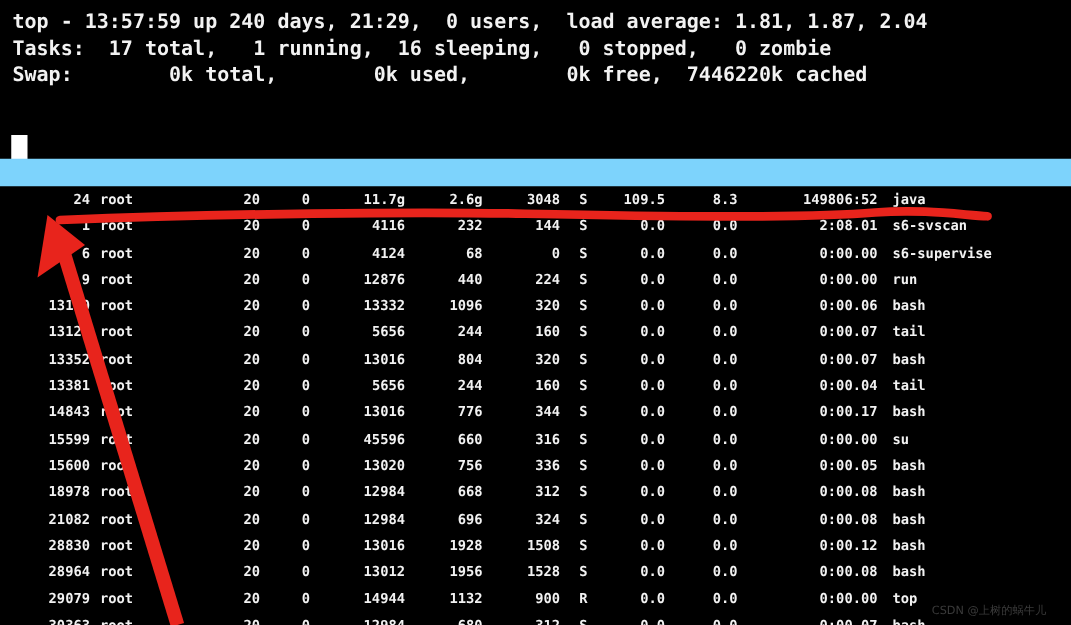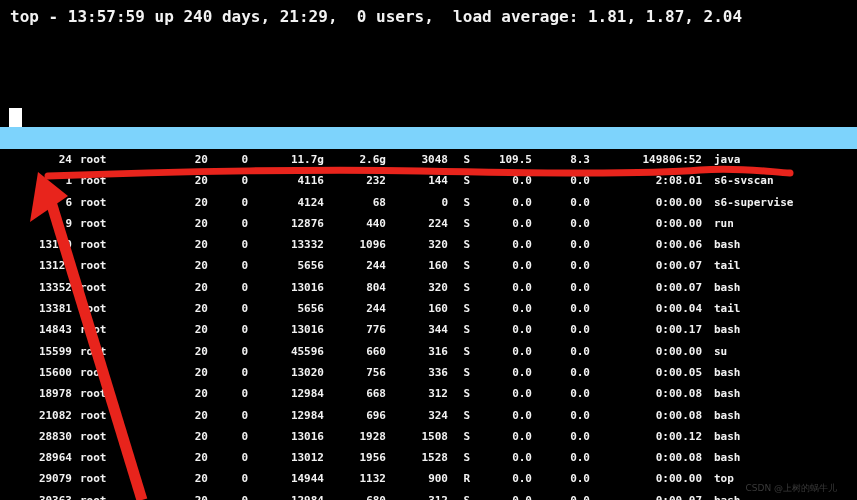--- a/index.html
+++ b/index.html
@@ -113,20 +113,22 @@
     white-space: nowrap;
   }
 </style>
 </head>
 <body>
 
 <div id="screen">
 
   <div class="summary">
     <div class="sumline">top - 13:57:59 up 240 days, 21:29,  0 users,  load average: 1.81, 1.87, 2.04</div>
+    <div class="sumline">Tasks:  17 total,   1 running,  16 sleeping,   0 stopped,   0 zombie</div>
+    <div class="sumline">Swap:        0k total,        0k used,        0k free,  7446220k cached</div>
   </div>
 
   <div class="cursor-block"></div>
 
   <div class="proc-table">
     <div class="trow header">
       <span class="cell c-pid">PID</span><span class="cell c-user">USER</span><span class="cell c-pr">PR</span><span class="cell c-ni">NI</span><span class="cell c-virt">VIRT</span><span class="cell c-res">RES</span><span class="cell c-shr">SHR</span><span class="cell c-s">S</span><span class="cell c-cpu">%CPU</span><span class="cell c-mem">%MEM</span><span class="cell c-time">TIME+</span><span class="cell c-cmd">COMMAND</span>
     </div>
     <div id="rows-container">
         <div class="trow"><span class="cell c-pid">24</span><span class="cell c-user">root</span><span class="cell c-pr">20</span><span class="cell c-ni">0</span><span class="cell c-virt">11.7g</span><span class="cell c-res">2.6g</span><span class="cell c-shr">3048</span><span class="cell c-s">S</span><span class="cell c-cpu">109.5</span><span class="cell c-mem">8.3</span><span class="cell c-time">149806:52</span><span class="cell c-cmd">java</span></div>

